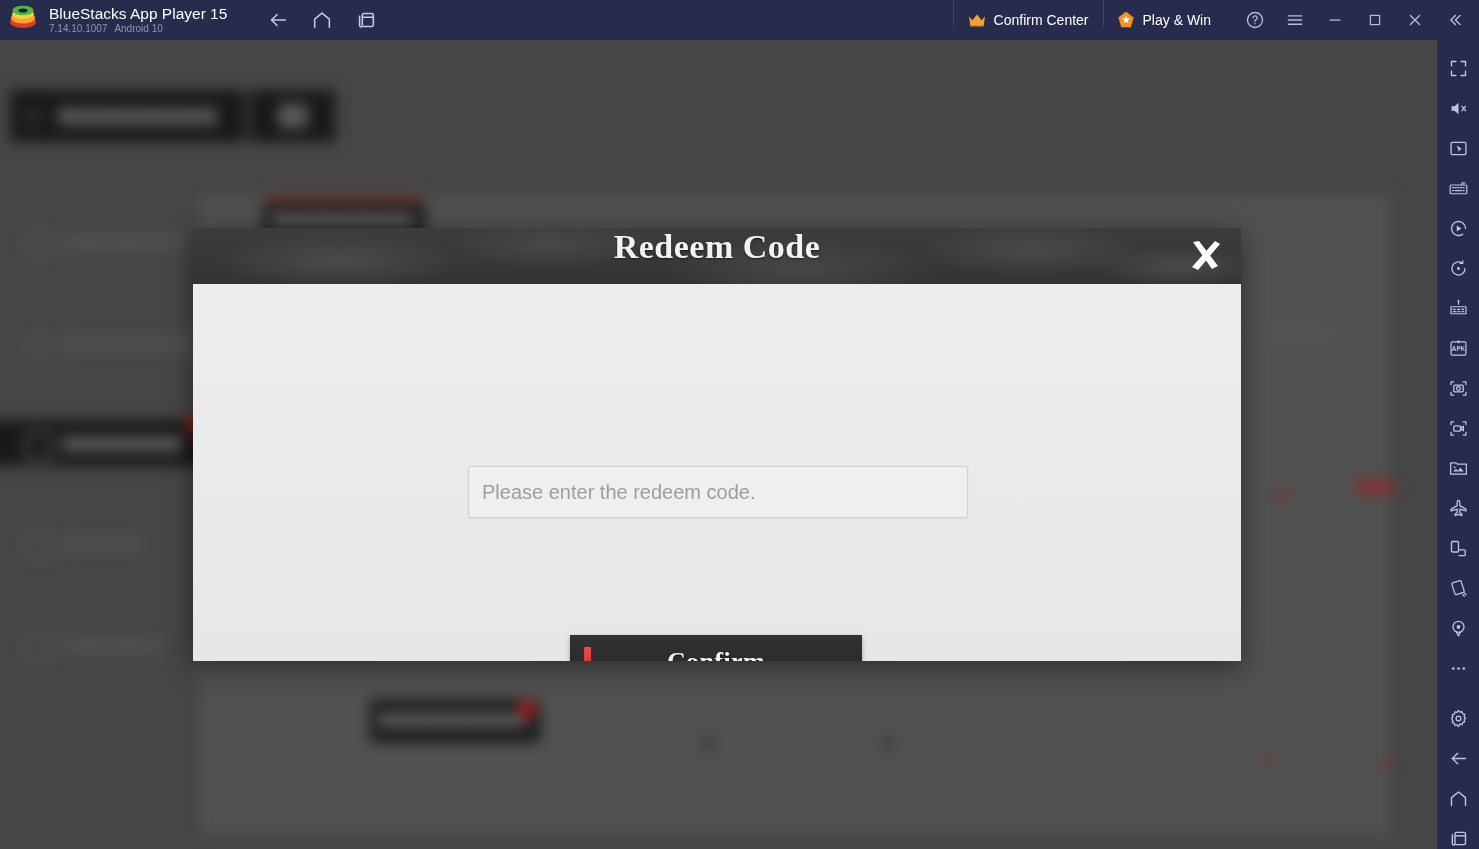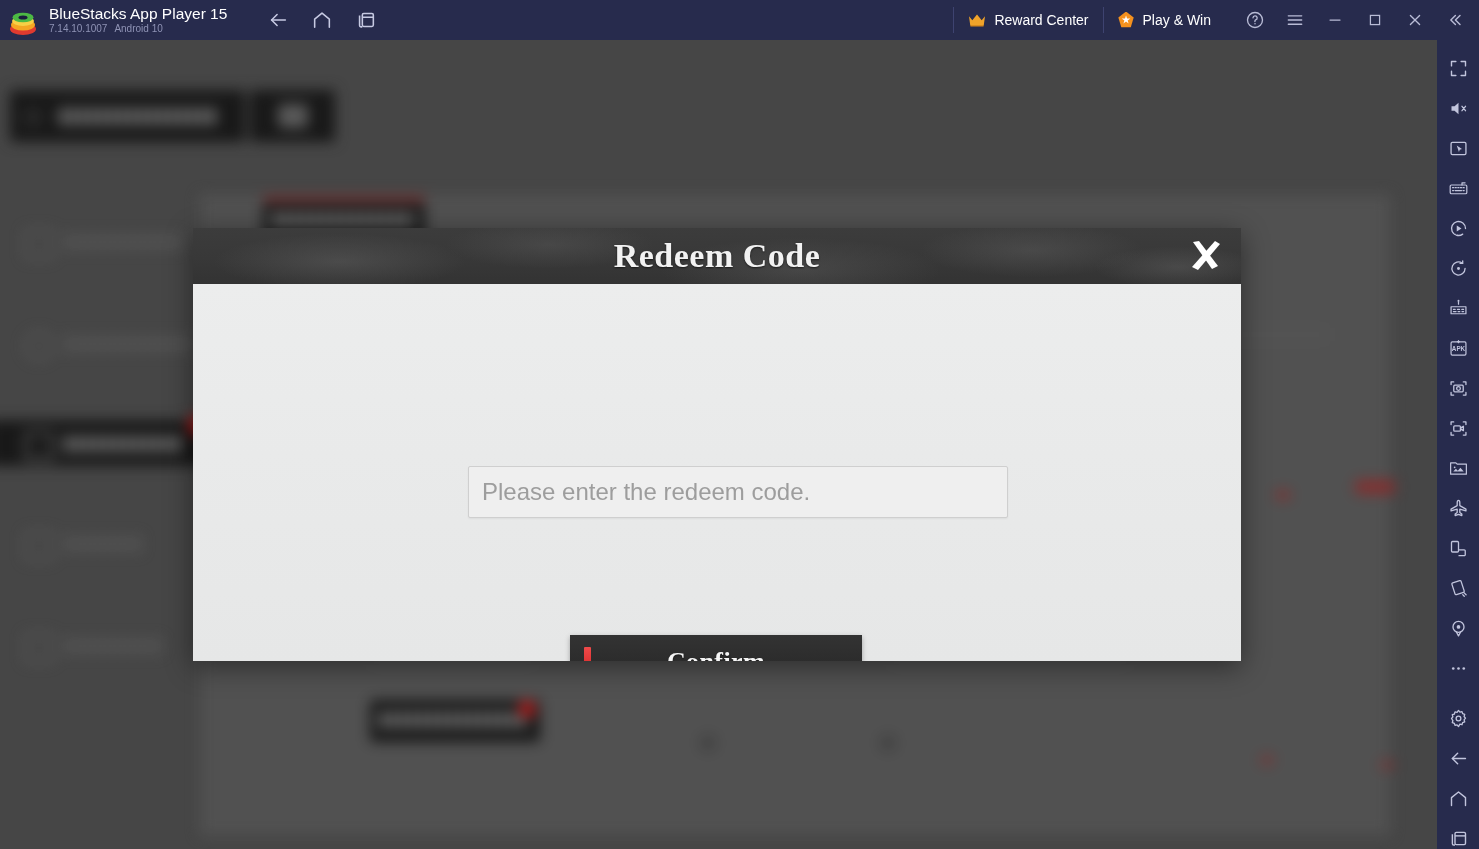--- a/index.html
+++ b/index.html
@@ -17,21 +17,20 @@
     overflow: hidden;
   }
 
   
   .titlebar {
     position: absolute;
     top: 0; left: 0;
     width: 1479px; height: 40px;
     background: #272b4d;
     display: flex;
-    align-items: center;
     z-index: 60;
   }
   .bs-logo {
     width: 26px; height: 26px;
     margin-left: 10px; margin-right: 9px;
     position: relative;
     flex: 0 0 auto;
   }
   .bs-logo i {
     position: absolute;
@@ -228,21 +227,20 @@
     position: relative;
     height: 56px;
     background:
       radial-gradient(ellipse 180px 40px at 14% 60%, rgba(120,120,120,0.30), rgba(0,0,0,0) 70%),
       radial-gradient(ellipse 150px 34px at 34% 30%, rgba(110,110,110,0.26), rgba(0,0,0,0) 70%),
       radial-gradient(ellipse 200px 46px at 58% 75%, rgba(130,130,130,0.22), rgba(0,0,0,0) 70%),
       radial-gradient(ellipse 160px 38px at 80% 40%, rgba(120,120,120,0.25), rgba(0,0,0,0) 70%),
       radial-gradient(ellipse 120px 30px at 94% 70%, rgba(140,140,140,0.22), rgba(0,0,0,0) 70%),
       linear-gradient(180deg, #3c3c3c 0%, #383838 55%, #333333 100%);
     display: flex;
-    align-items: center;
     justify-content: center;
     overflow: hidden;
   }
   .modal-title {
     font-family: "Liberation Serif", "DejaVu Serif", serif;
     font-size: 34px;
     font-weight: 700;
     color: #f2f2f2;
     letter-spacing: 0.5px;
     text-shadow: 0 1px 2px rgba(0,0,0,0.6);
@@ -260,27 +258,27 @@
   .modal-body {
     position: relative;
     height: 377px;
     background: linear-gradient(180deg, #eceded 0%, #e9eaea 45%, #e6e7e7 100%);
     overflow: hidden;
   }
 
   .code-input {
     position: absolute;
     left: 275px; top: 182px;
-    width: 540px; height: 52px;
+    width: 500px; height: 52px;
     box-sizing: border-box;
     background: #efefef;
     border: 1px solid #cfcfcf;
     border-radius: 2px;
     font-family: "Liberation Sans", sans-serif;
-    font-size: 24px;
+    font-size: 20px;
     color: #5a5a5a;
     padding: 8px 13px;
     outline: none;
     box-shadow: 0 1px 2px rgba(0,0,0,0.05);
   }
   .code-input::placeholder { color: #9d9d9d; }
 
   .confirm-btn {
     position: absolute;
     left: 377px; top: 351px;
@@ -448,21 +446,21 @@
 
     <div class="tb-divider"></div>
 
     <div class="promo-btn">
       <span class="crown-ic">
         <svg width="18" height="14" viewBox="0 0 18 14">
           <path d="M1 3.2 L4.3 7.2 L9 1.4 L13.7 7.2 L17 3.2 L15.8 12 L2.2 12 Z" fill="#f0a32a"></path>
           <path d="M2.2 12 L15.8 12 L15.5 13.4 L2.5 13.4 Z" fill="#d88a1c"></path>
         </svg>
       </span>
-      <span class="plabel">Reward Center</span>
+      <span class="plabel">Confirm Center</span>
     </div>
 
     <div class="tb-divider"></div>
 
     <div class="promo-btn">
       <span class="badge-ic"></span>
       <span class="plabel">Play &amp; Win</span>
     </div>
 
     <div class="win-icons">

